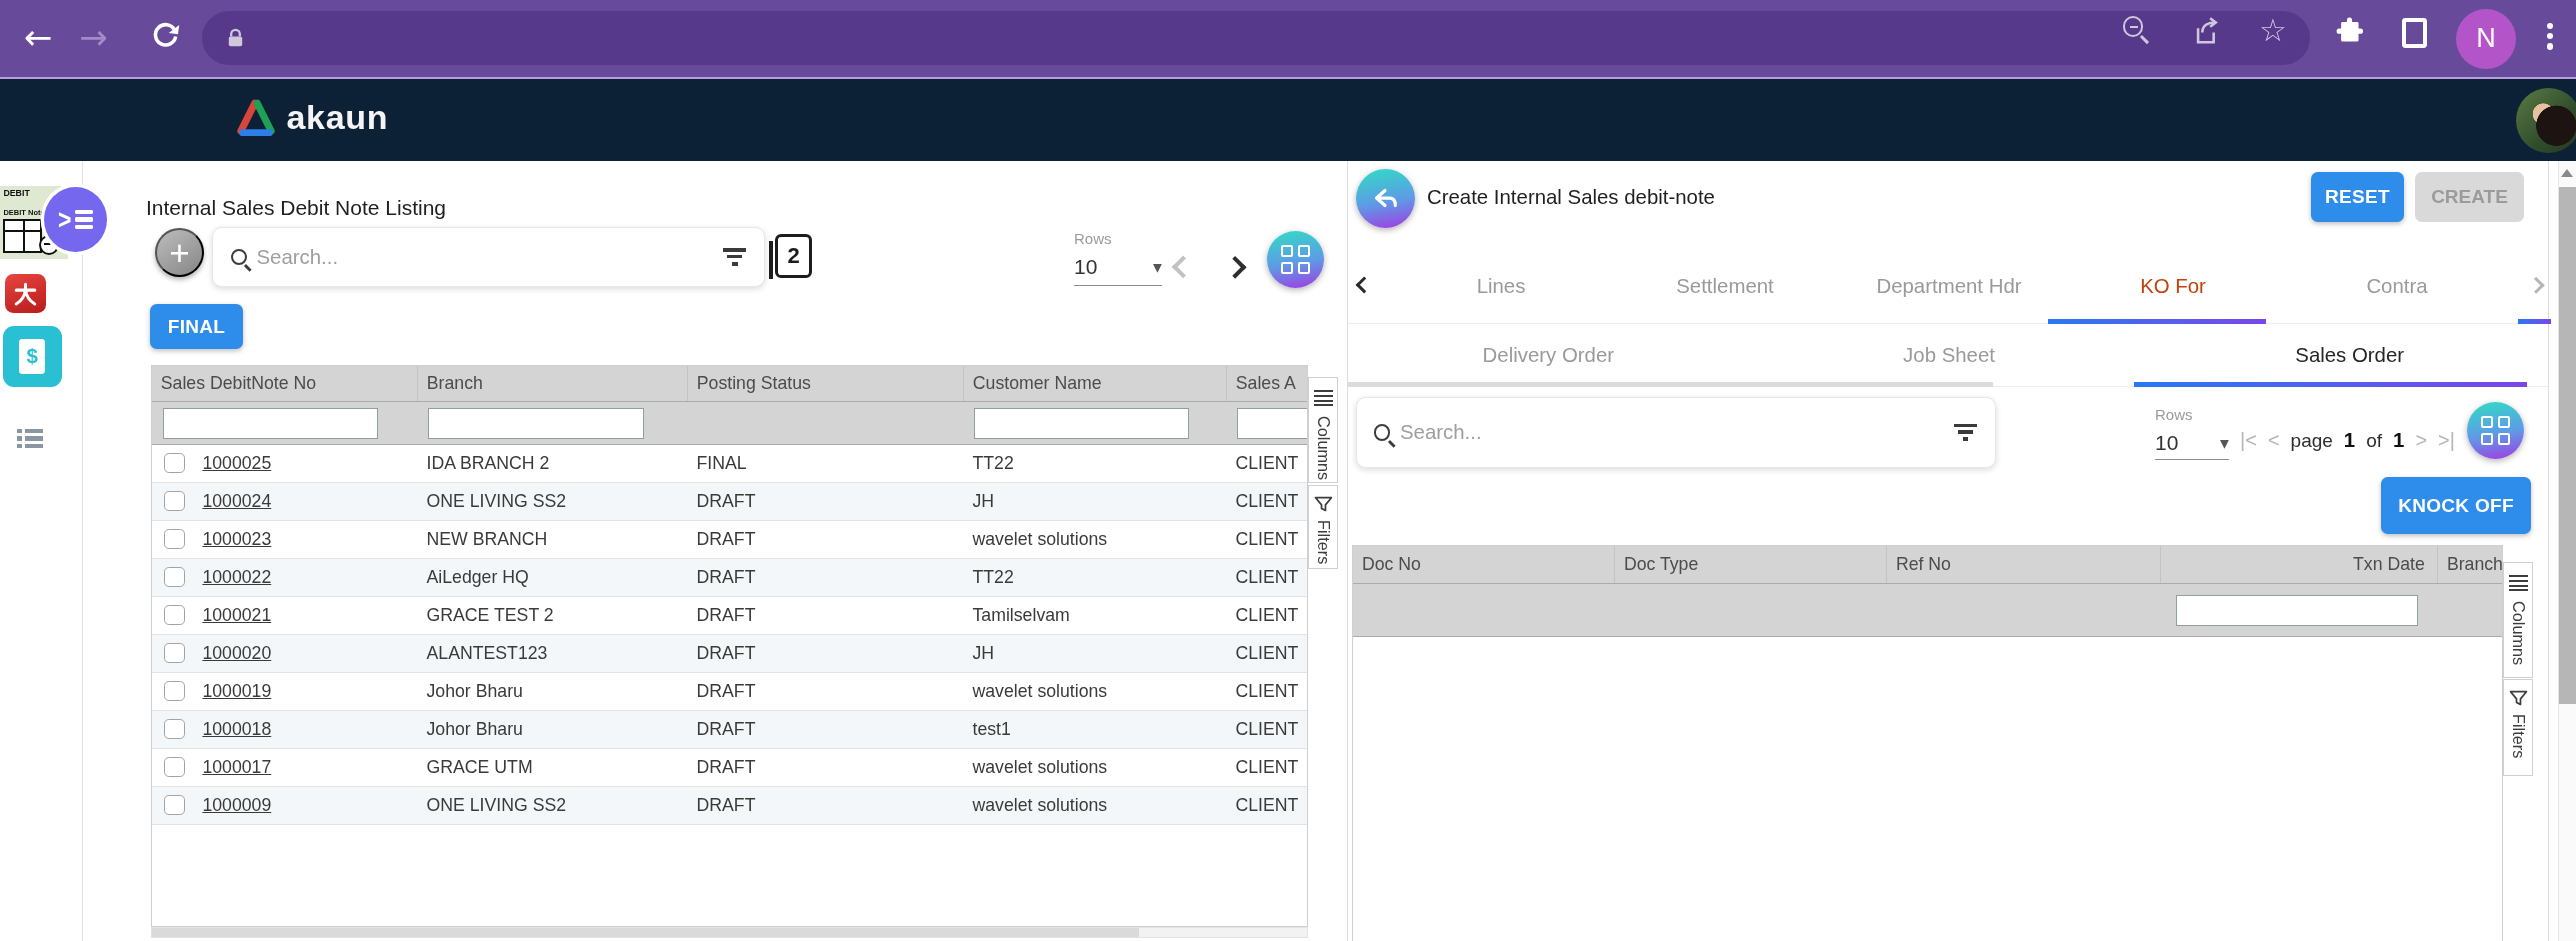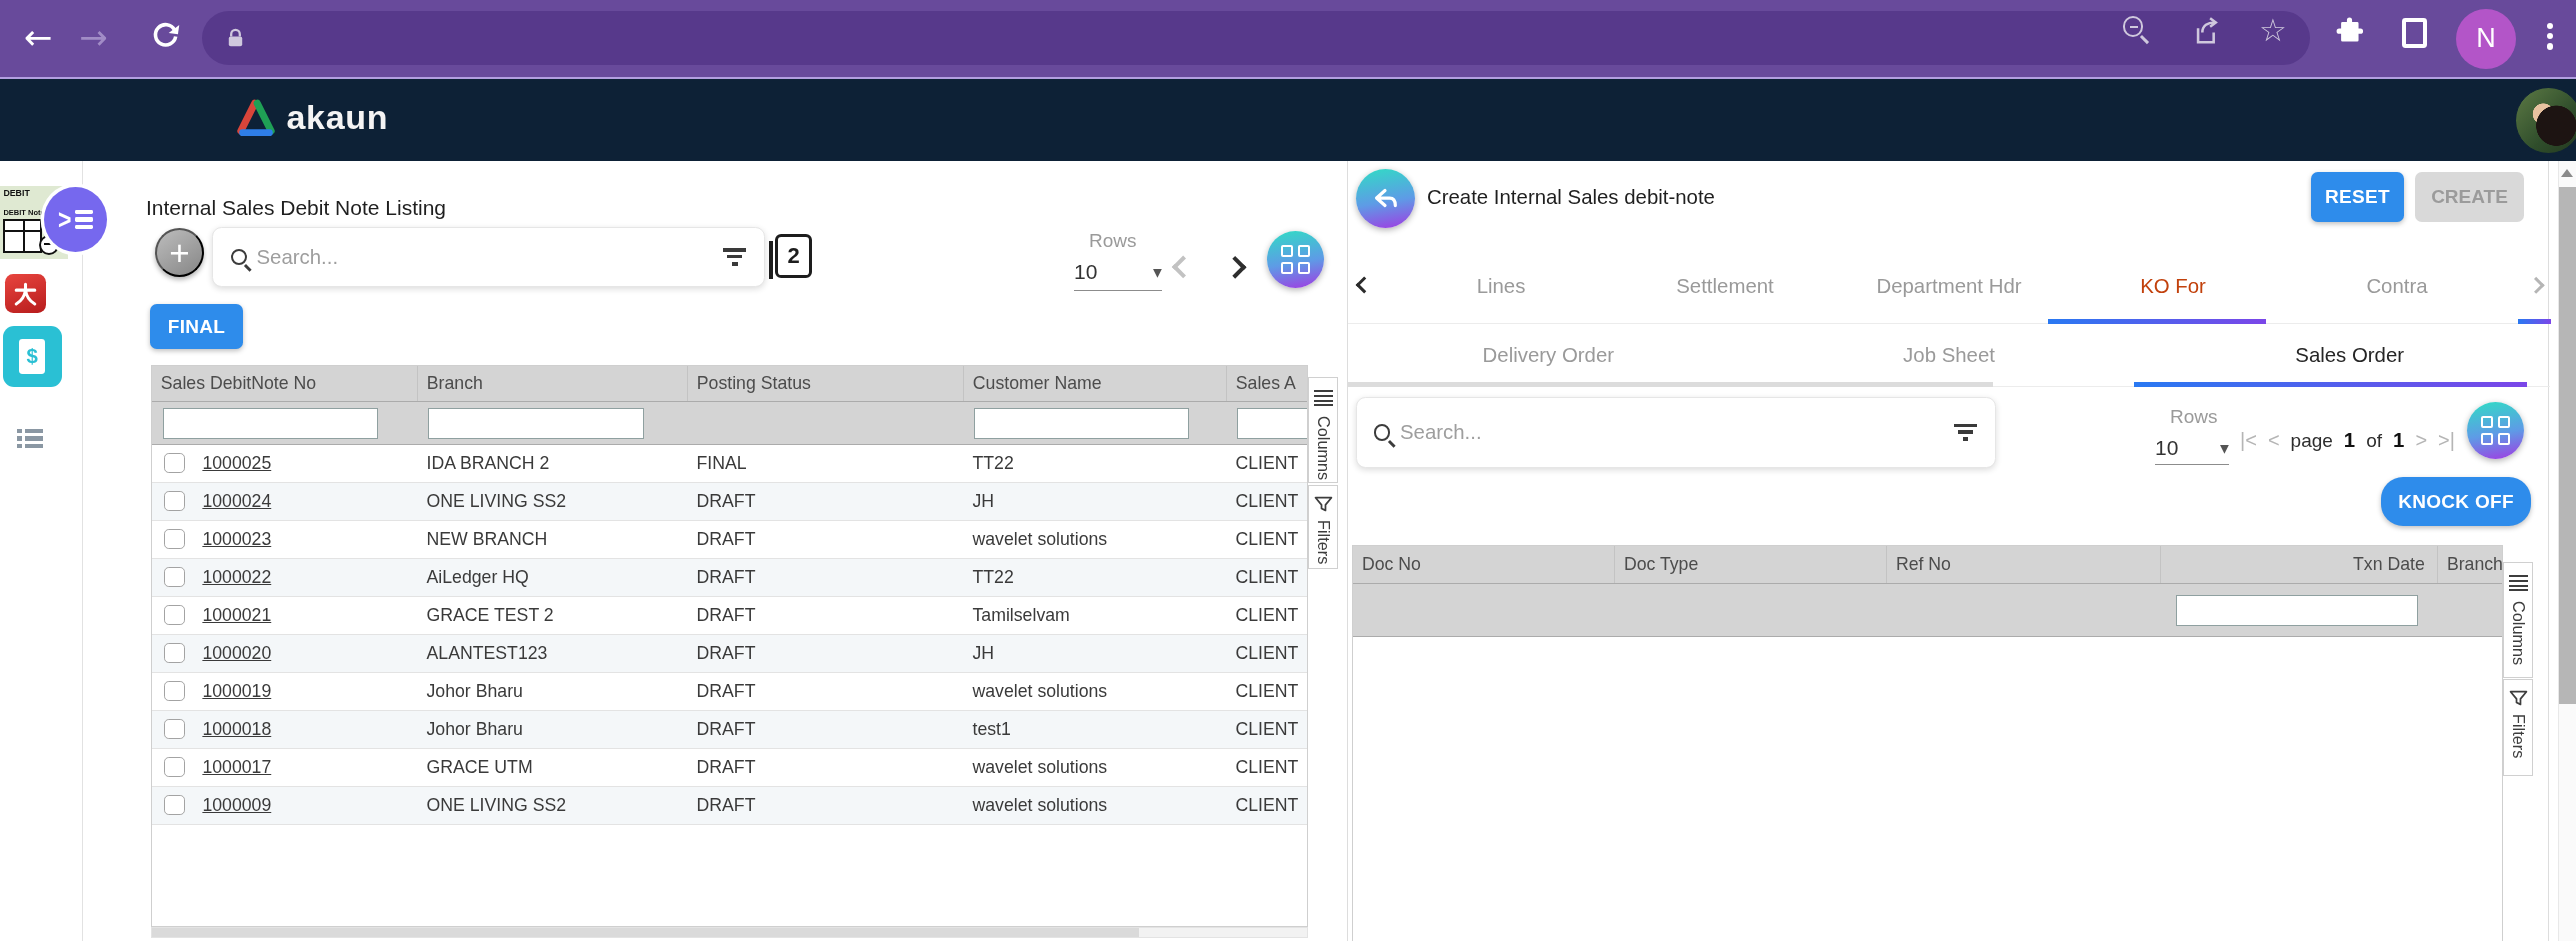--- a/index.html
+++ b/index.html
@@ -86,21 +86,21 @@
   .filter-list-ico { flex:none; margin-right:17.7px; width:23px; }
   .filter-list-ico i { display:block; background:#3a3a3a; margin:3.4px auto; }
   .fl1 { width:23px; height:3.4px; } .fl2 { width:15px; height:3.4px; } .fl3 { width:5.4px; height:4.1px; }
   .pages2-ico { position:absolute; left:775px; top:234px; width:37px; height:44px;
     border:3.4px solid #1d1d1d; border-radius:6.1px; font-size:22px; font-weight:bold; color:#1d1d1d;
     display:flex; align-items:center; justify-content:center; }
   .pages2-ico::before { content:""; position:absolute; left:-9.5px; top:4.1px; width:4.1px; height:38px; background:#1d1d1d; }
   .btn-blue { background:#2e8ceb; color:#fff; font-weight:bold; border:none; border-radius:6.8px;
     font-size:19px; letter-spacing:0.3px; box-shadow:0 2px 5.4px rgba(0,0,0,.25); font-family:inherit; }
   .final-btn { position:absolute; left:150px; top:304px; width:93px; height:45px; }
-  .rows-label { font-size:19px; color:#9a9a9a;margin-left:15px; }
+  .rows-label { font-size:15px; color:#9a9a9a; }
   .rows-value { font-size:21px; color:#333; }
   .caret { color:#555; font-size:17.7px; font-family:"DejaVu Sans",sans-serif; }
   .rows-left { position:absolute; left:1074px; top:230px; width:88px; }
   .rows-left .vrow { display:flex; justify-content:space-between; align-items:center; margin-top:8.2px;
     border-bottom:1.4px solid #8c8c8c; padding-bottom:5.4px; }
   .chev { width:16.3px; height:16.3px; border-left:4.8px solid #c2c2c2; border-bottom:4.8px solid #c2c2c2;
     transform:rotate(45deg); }
   .chev.right { transform:rotate(225deg); }
   .chev.dark { border-color:#2e2e2e; }
   .chev-prev { position:absolute; left:1175px; top:259px; }
@@ -168,21 +168,21 @@
   .ind-sub { left:786px; top:221px; width:393px; }
   .sb-right { left:7.5px; top:236px; width:640px; height:71px; }
   .rows-right { position:absolute; left:807px; top:245px; width:74px; }
   .rows-right .vrow { display:flex; justify-content:space-between; align-items:center; margin-top:8.2px;
     border-bottom:1.4px solid #8c8c8c; padding-bottom:4.1px; }
   .pager { position:absolute; left:892px; top:268px; display:flex; align-items:center; gap:11px;
     font-size:20px; color:#b5b5b5; }
   .pager .w { color:#2e2e2e; font-size:19px; }
   .pager .n { color:#111; font-weight:bold; font-size:20.4px; }
   .gridbtn-right { position:absolute; left:1119px; top:241px; width:57px; height:57px; }
-  .knockoff-btn { position:absolute; left:1033px; top:316px; width:150px; height:49px;border-radius:22px; }
+  .knockoff-btn { position:absolute; left:1033px; top:316px; width:150px; height:57px; }
   .t-right { left:4.1px; top:384px; width:1151px; height:396px; border-bottom:none; }
   .cols-right { grid-template-columns:261px 272px 274px 277px 1fr; }
   .h-right { height:37px; }
   .f-right { height:54px; }
   .txn-head { justify-content:flex-end; padding-right:12.3px; }
   .t-right .tfilter input { width:242px; margin-left:15.7px; }
 
   
   .rp-col-tab { left:1155px; top:401px; height:116px; }
   .rp-fil-tab { left:1155px; top:518px; height:97px; }

